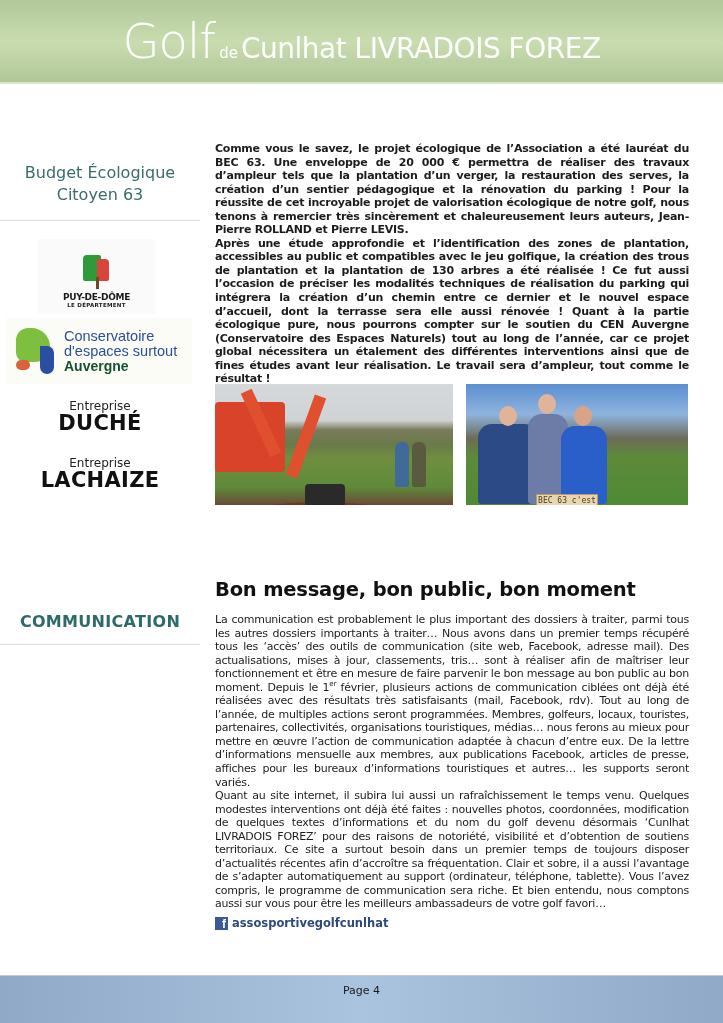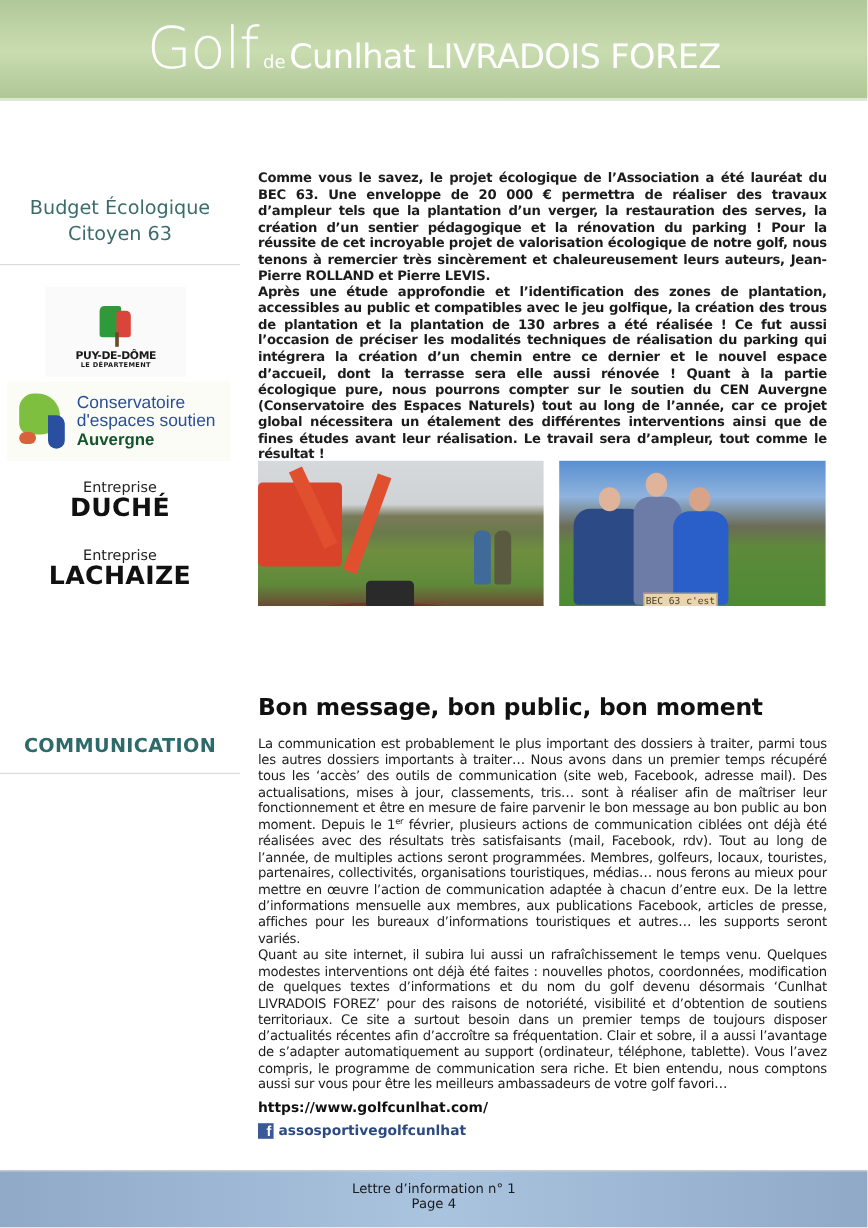--- a/index.html
+++ b/index.html
@@ -115,21 +115,21 @@
 </div>
 
 <div class="logo-cen">
   <div class="mark">
     <div class="a"></div>
       <div class="b"></div>
       <div class="c"></div>
   </div>
   <div class="txt">
     <div class="t1">Conservatoire</div>
-    <div class="t2">d'espaces soutien</div>
+    <div class="t2">d'espaces surtout</div>
     <div class="t3">Auvergne</div>
   </div>
 </div>
 
 <div class="left-col" style="top:399px;">
   <div class="ent-label">Entreprise</div>
   <div class="ent-name" style="margin-top:-2px;">DUCHÉ</div>
 </div>
 <div class="left-col" style="top:456px;">
   <div class="ent-label">Entreprise</div>
@@ -168,23 +168,21 @@
     <div>MERCI !!</div>
   </div>
 </div>
 
 <div class="main" style="top:578px;">
   <h2 class="h2">Bon message, bon public, bon moment</h2>
   <div class="body-text" style="margin-top:12px;">
     <p><span>La communication est probablement le plus important des dossiers à traiter, parmi tous les autres dossiers importants à traiter… Nous avons dans un premier temps récupéré tous les ‘accès’ des outils de communication (site web, Facebook, adresse mail). Des actualisations, mises à jour, classements, tris… sont à réaliser afin de maîtriser leur fonctionnement et être en mesure de faire parvenir le bon message au bon public au bon moment. Depuis le 1</span><sup>er</sup><span> février, plusieurs actions de communication ciblées ont déjà été réalisées avec des résultats très satisfaisants (mail, Facebook, rdv). Tout au long de l’année, de multiples actions seront programmées. Membres, golfeurs, locaux, touristes, partenaires, collectivités, organisations touristiques, médias… nous ferons au mieux pour mettre en œuvre l’action de communication adaptée à chacun d’entre eux. De la lettre d’informations mensuelle aux membres, aux publications Facebook, articles de presse, affiches pour les bureaux d’informations touristiques et autres… les supports seront variés.</span></p>
     <p>Quant au site internet,  il subira lui aussi un rafraîchissement le temps venu. Quelques modestes interventions ont déjà été faites : nouvelles photos, coordonnées, modification de quelques textes d’informations et du nom du golf devenu désormais ‘Cunlhat LIVRADOIS FOREZ’ pour des raisons de notoriété, visibilité et d’obtention de soutiens territoriaux. Ce site a surtout besoin dans un premier temps de toujours disposer d’actualités récentes afin d’accroître sa fréquentation. Clair et sobre, il a aussi l’avantage de s’adapter automatiquement au support (ordinateur, téléphone, tablette). Vous l’avez compris, le programme de communication sera riche. Et bien entendu, nous comptons aussi sur vous pour être les meilleurs ambassadeurs de votre golf favori…</p>
   </div>
-  <div class="link-web" style="margin-top:5px;">https://www.golfcunlhat.com/</div>
   <div class="fb-row" style="margin-top:5px;">
     <span class="fb-icon">f</span>
     <span class="fb-text">assosportivegolfcunlhat</span>
   </div>
 </div>
 
 <div class="footer">
-  <div>Lettre d’information n° 1</div>
   <div>Page 4</div>
 </div>
 
 </body></html>

